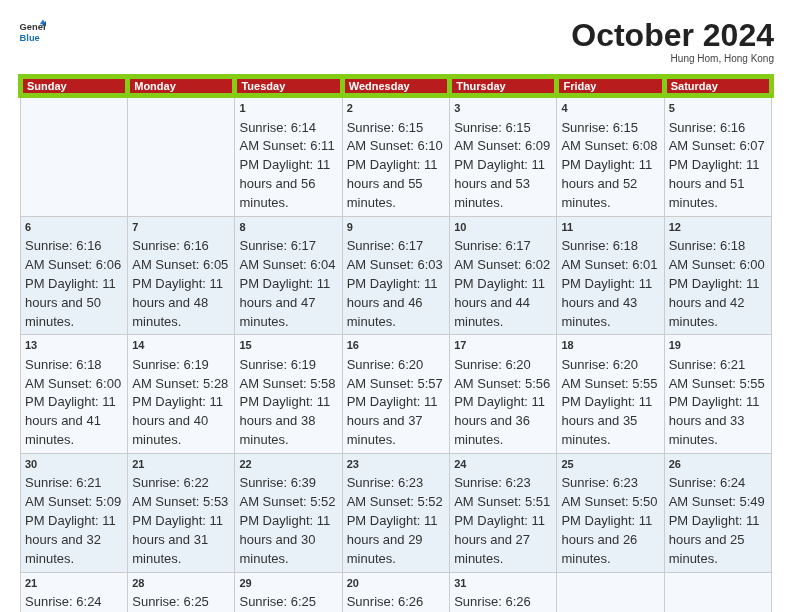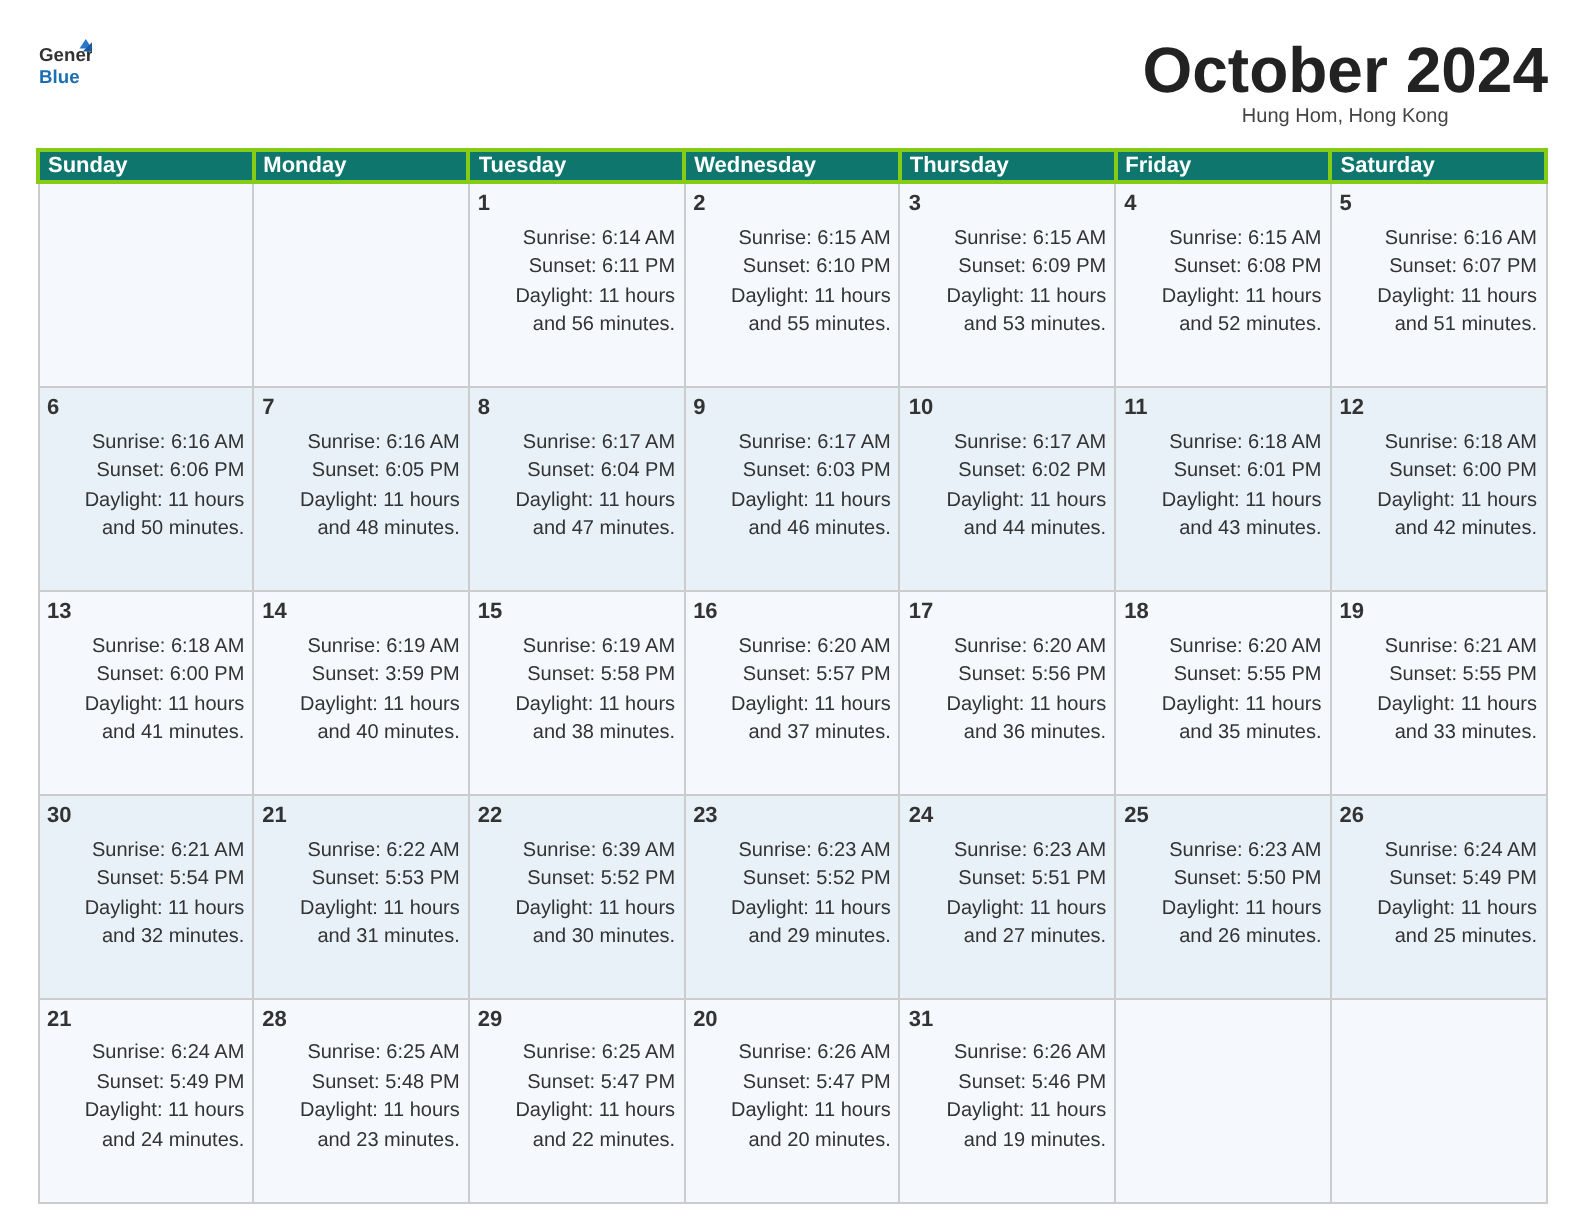--- a/index.html
+++ b/index.html
@@ -26,46 +26,46 @@
     .logo {
       display: flex;
       align-items: center;
       gap: 4px;
     }
     .logo-icon {
       width: 28px;
       height: 28px;
     }
     .title-block {
-      text-align: center;
+      text-align: right;
     }
     .month-title {
       font-size: 32px;
       font-weight: bold;
       color: #222;
       line-height: 1.1;
     }
     .location {
       font-size: 10px;
       color: #444;
     }
     .calendar-table {
       width: 100%;
       border-collapse: collapse;
       flex: 1;
       font-size: 9.5px;
     }
     .calendar-table thead th {
-      background: #0f766e;
+      background: #b91c1c;
       color: #fff;
       padding: 1px 4px;
       text-align: left;
       font-size: 11px;
       font-weight: bold;
-      border: 2px solid #84cc16;
+      border: 5px solid #84cc16;
     }
     .calendar-table tbody td {
       border: 1px solid #ccc;
       vertical-align: top;
       padding: 3px 4px;
       width: 108px;
       min-height: 80px;
       height: 82px;
       background: #fff;
       color: #333;
@@ -77,24 +77,23 @@
     .calendar-table tbody tr:nth-child(even) td {
       background: #e8f0f8;
     }
     .day-number {
       font-size: 11px;
       font-weight: bold;
       display: block;
       margin-bottom: 2px;
     }
     .day-info {
-      font-size: 10px;
+      font-size: 13px;
       color: #333;
       line-height: 1.45;
-      text-align: right;
     }
     .empty-cell {
       background: #f5f8fc !important;
     }
   </style>
 </head>
 <body>
 
 <div class="page">
   <div class="header">
@@ -206,21 +205,21 @@
         <tr>
           <td>
             <span class="day-number">13</span>
             <div class="day-info">Sunrise: 6:18 AM
 Sunset: 6:00 PM
 Daylight: 11 hours and 41 minutes.</div>
           </td>
           <td>
             <span class="day-number">14</span>
             <div class="day-info">Sunrise: 6:19 AM
-Sunset: 3:59 PM
+Sunset: 5:28 PM
 Daylight: 11 hours and 40 minutes.</div>
           </td>
           <td>
             <span class="day-number">15</span>
             <div class="day-info">Sunrise: 6:19 AM
 Sunset: 5:58 PM
 Daylight: 11 hours and 38 minutes.</div>
           </td>
           <td>
             <span class="day-number">16</span>
@@ -244,21 +243,21 @@
             <span class="day-number">19</span>
             <div class="day-info">Sunrise: 6:21 AM
 Sunset: 5:55 PM
 Daylight: 11 hours and 33 minutes.</div>
           </td>
         </tr>
         <tr>
           <td>
             <span class="day-number">30</span>
             <div class="day-info">Sunrise: 6:21 AM
-Sunset: 5:54 PM
+Sunset: 5:09 PM
 Daylight: 11 hours and 32 minutes.</div>
           </td>
           <td>
             <span class="day-number">21</span>
             <div class="day-info">Sunrise: 6:22 AM
 Sunset: 5:53 PM
 Daylight: 11 hours and 31 minutes.</div>
           </td>
           <td>
             <span class="day-number">22</span>

